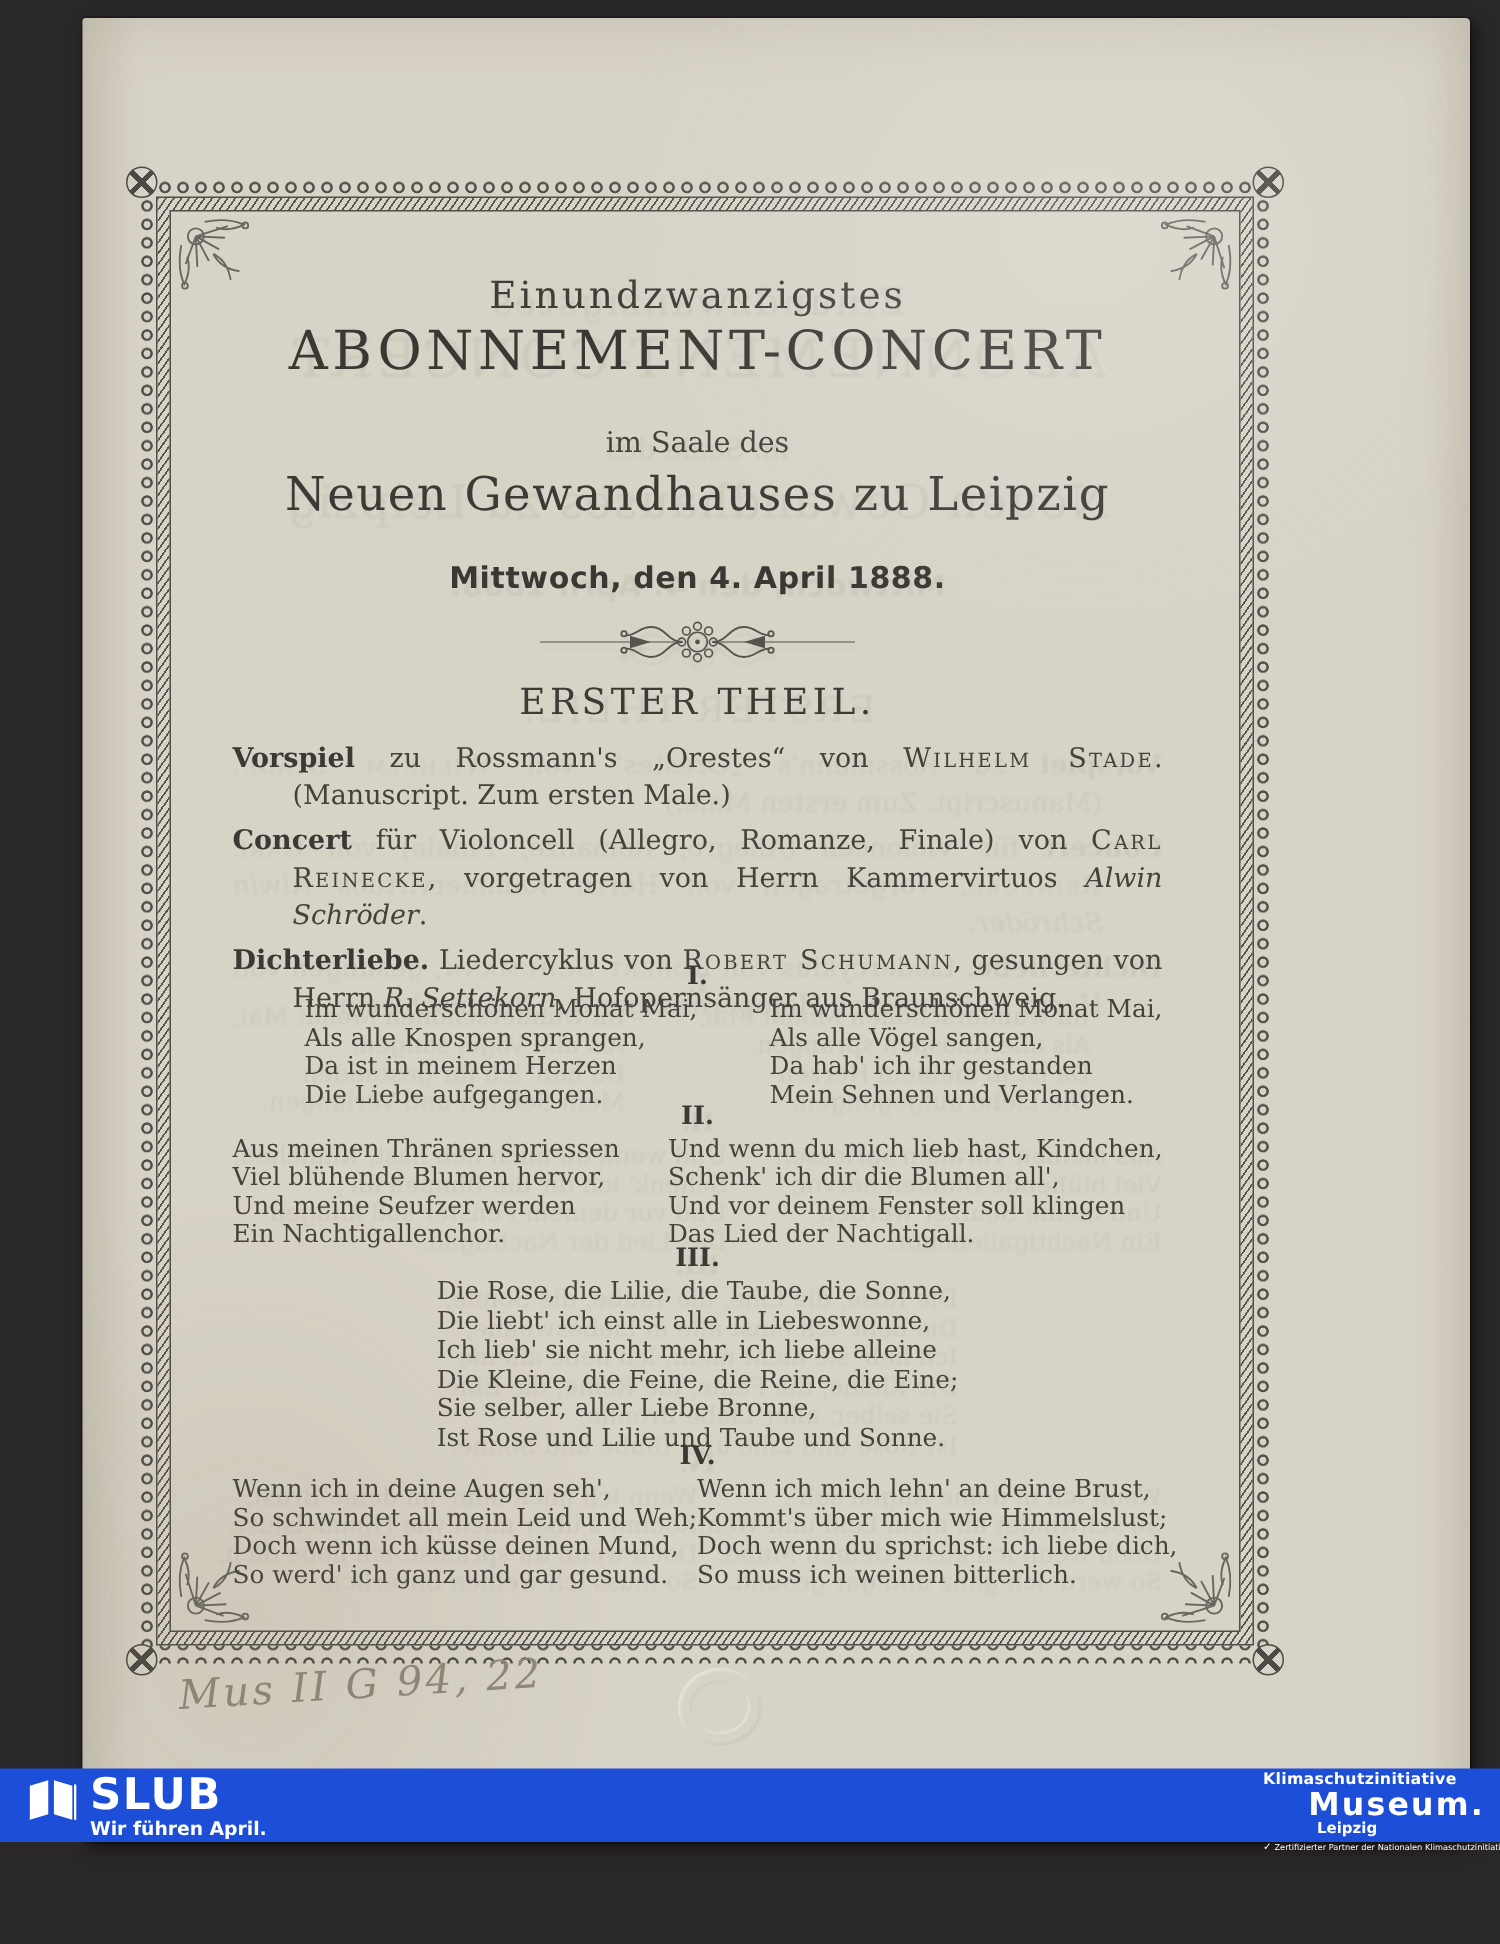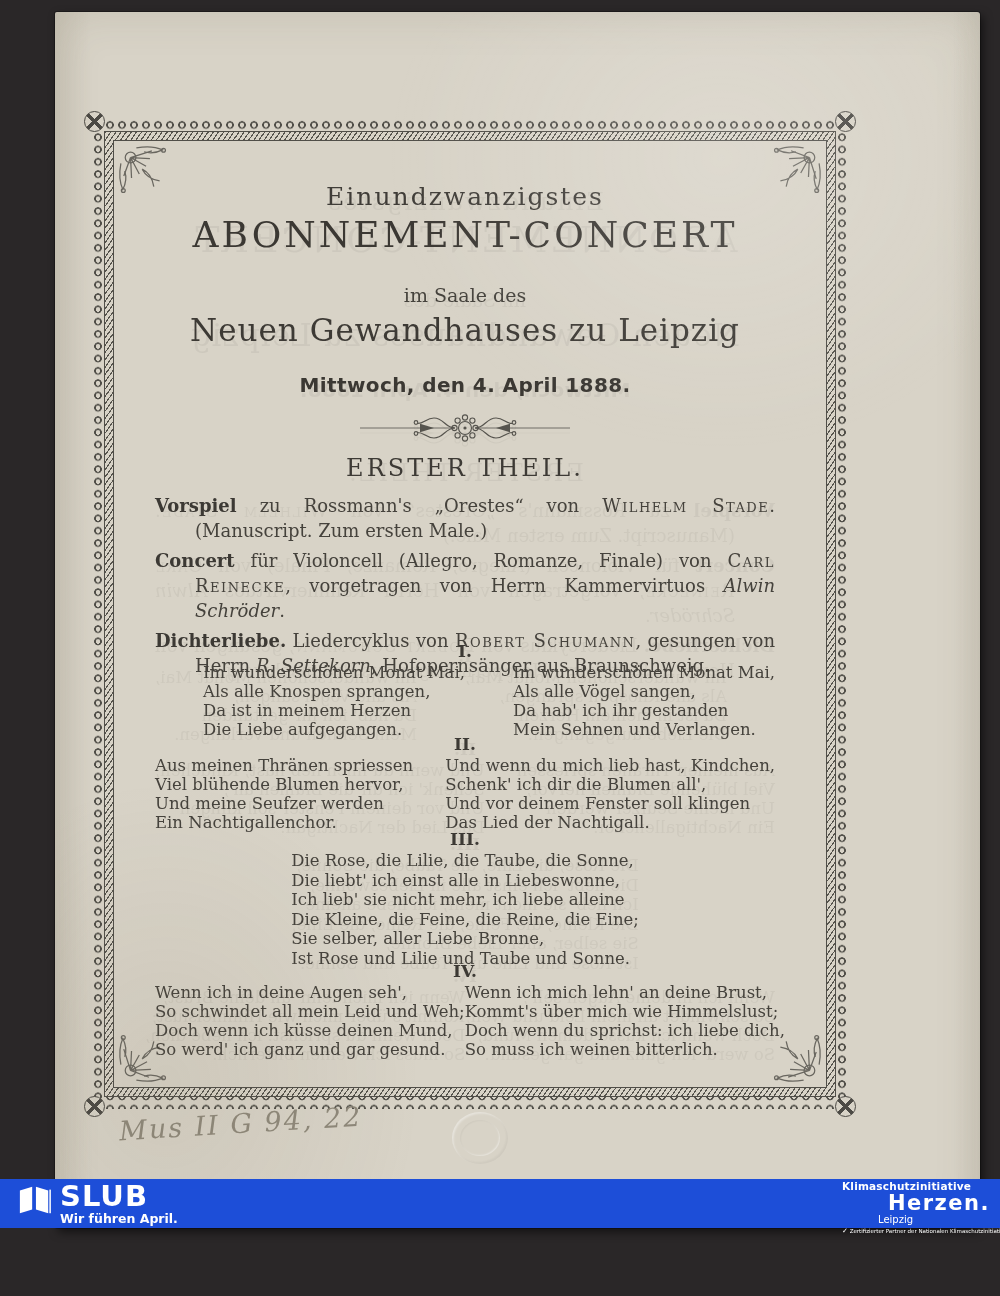--- a/index.html
+++ b/index.html
@@ -106,21 +106,21 @@
   }
   .book-icon{position:absolute;left:18px;top:6px;width:34px;height:30px;}
   .slub-name{
     position:absolute;left:60px;top:1px;
     font-size:29px;font-weight:800;letter-spacing:1px;line-height:32px;
   }
   .slub-tagline{position:absolute;left:60px;top:32px;font-size:12.5px;font-weight:700;}
   .museum{position:absolute;right:10px;top:2px;width:148px;line-height:1;}
   .museum-l1{font-size:10.5px;font-weight:600;letter-spacing:.2px;}
   .museum-l2{font-size:21px;font-weight:800;letter-spacing:1.5px;text-align:right;margin-top:1px;}
-  .museum-l3{font-size:10px;font-weight:400;padding-left:36px;margin-top:1px;}
+  .museum-l3{font-size:10px;font-weight:700;padding-left:36px;margin-top:1px;}
   .museum-l4{font-size:5.5px;margin-top:3px;white-space:nowrap;}
   .check-icon{font-size:7px;font-weight:700;}
 </style>
 </head>
 <body>
 
 <div class="paper">
 
   <div class="frame-outer">
     <div class="frame-mid">
@@ -405,17 +405,17 @@
 <div class="footer">
   <svg class="book-icon" viewBox="0 0 36 30">
     <path d="M2 5 L15 1 L15 25 L2 29 Z" fill="#ffffff"></path>
     <path d="M19 1 L32 5 L32 29 L19 25 Z" fill="#ffffff"></path>
     <rect x="33.2" y="4" width="1.6" height="25" fill="#ffffff"></rect>
   </svg>
   <div class="slub-name">SLUB</div>
   <div class="slub-tagline">Wir führen April.</div>
   <div class="museum">
     <div class="museum-l1">Klimaschutzinitiative</div>
-    <div class="museum-l2">Herzen.</div>
+    <div class="museum-l2">Museum.</div>
     <div class="museum-l3">Leipzig</div>
     <div class="museum-l4"><span class="check-icon">✓</span> <span>Zertifizierter Partner der Nationalen Klimaschutzinitiative</span></div>
   </div>
 </div>
 
 </body></html>

